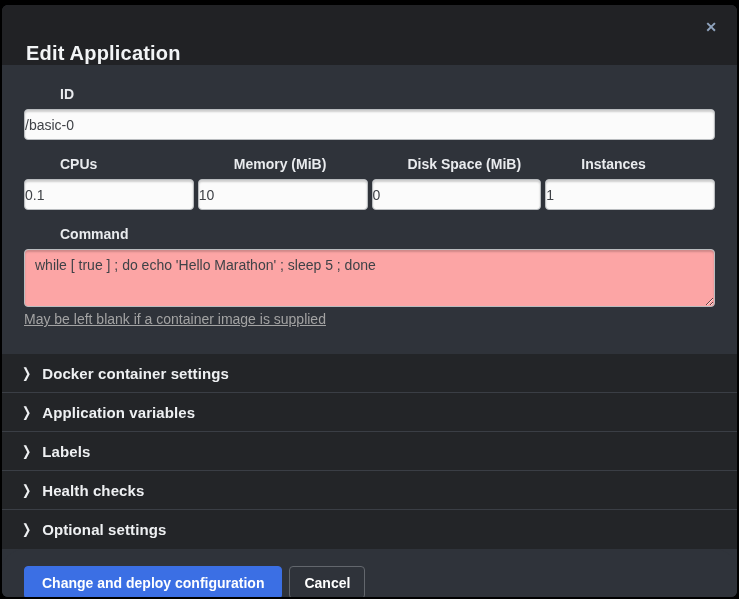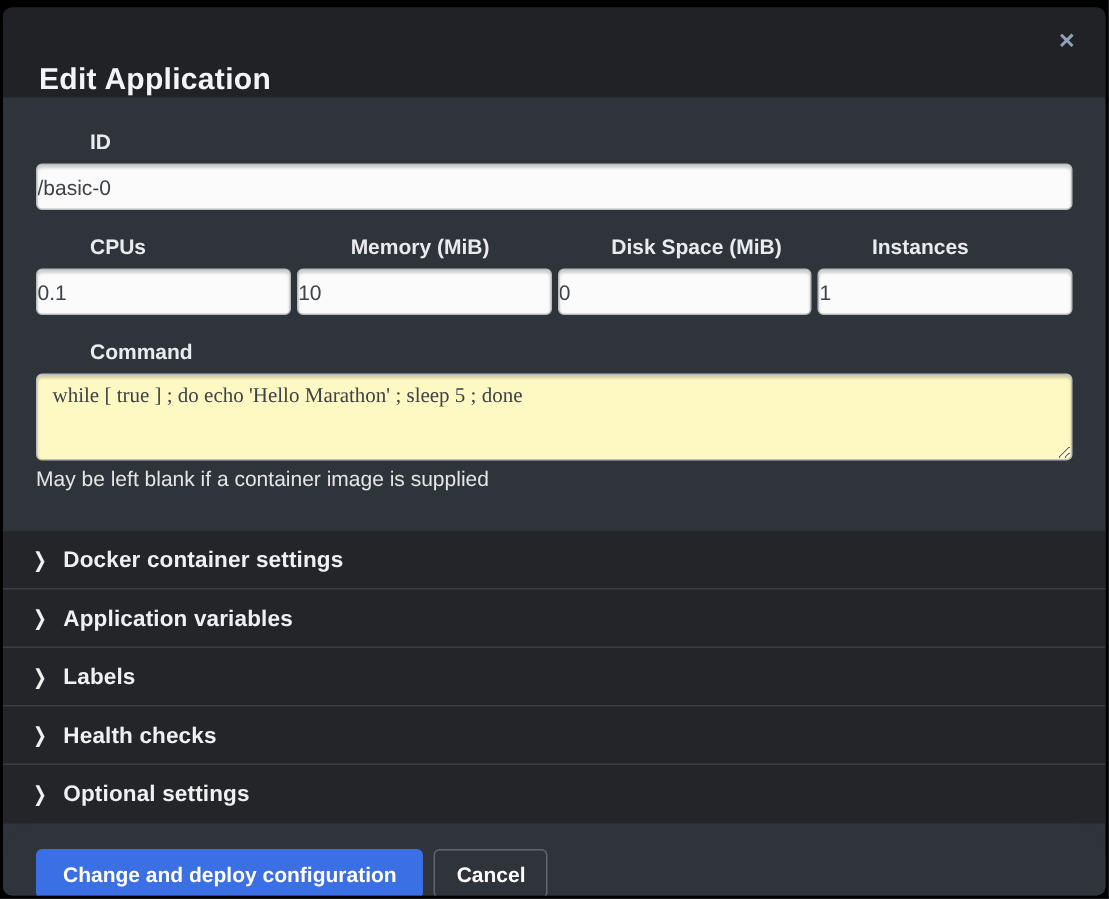--- a/index.html
+++ b/index.html
@@ -81,37 +81,38 @@
     display: grid;
     grid-template-columns: repeat(4, 1fr);
     column-gap: 4px;
     margin-bottom: 16px;
   }
   .command-group { margin-bottom: 16px; }
   .command-textarea {
     display: block;
     width: 100%;
     height: 58px;
-    background: #fef9c3;
+    background: #fca5a5;
     border: 1px solid #b9bcbf;
     border-radius: 4px;
     box-shadow: inset 0 2px 2px rgba(0,0,0,0.18);
     padding: 6px 10px;
     font-size: 14px;
     line-height: 18px;
     color: #3f4247;
-    font-family: Liberation Serif, serif;
+    font-family: Liberation Sans, sans-serif;
     resize: vertical;
     outline: none;
   }
   .help-text {
     margin-top: 4px;
-    color: #e5e5e5;
+    color: #a3a3a3;
     font-size: 14px;
     line-height: 17px;
+    text-decoration: underline;
   }
   
   .accordion { background: #232528; }
   .accordion-row {
     height: 39px;
     display: flex;
     align-items: center;
     padding: 0 20px;
     cursor: pointer;
     border-bottom: 1px solid #3a3e45;

